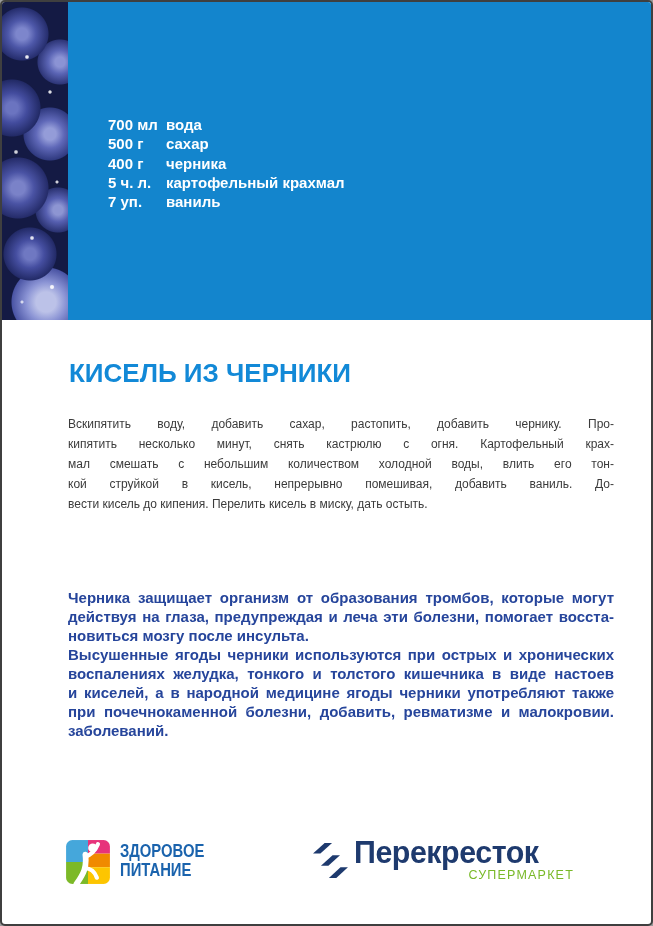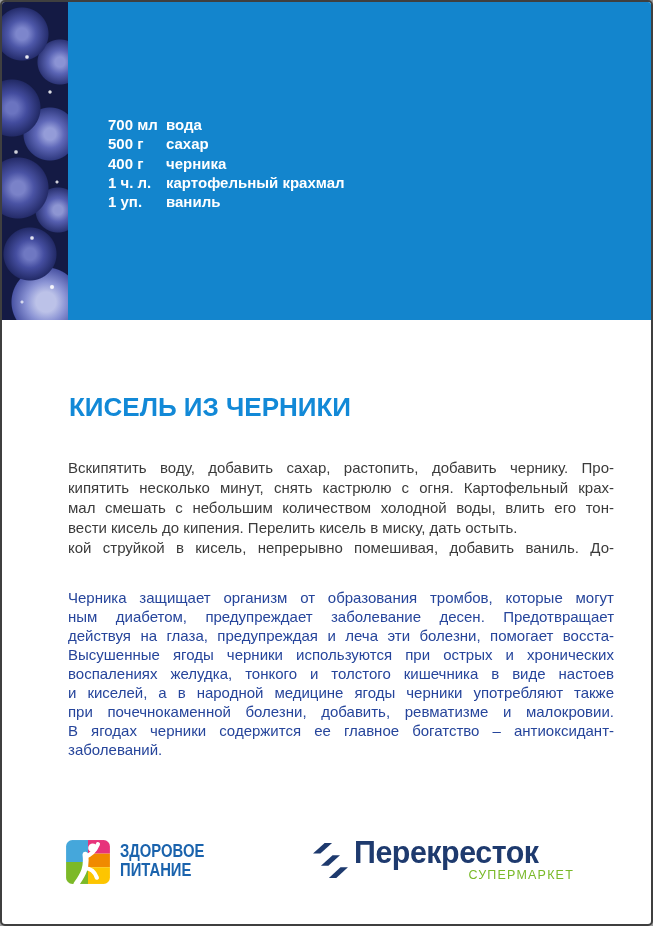--- a/index.html
+++ b/index.html
@@ -38,26 +38,26 @@
   .ingredients{
     position:absolute;left:106px;top:113px;color:#ffffff;
     font-size:15px;font-weight:bold;line-height:19.3px;white-space:nowrap;
   }
   .ing-row{display:flex;}
   .ing-qty{display:inline-block;width:58px;flex:0 0 58px;}
   
   .recipe-title{
     position:absolute;left:67px;top:357px;
     color:var(--title_blue,#1289d7);
-    font-size:26px;font-weight:bold;letter-spacing:0px;line-height:28px;white-space:nowrap;margin-top:34px;
+    font-size:26px;font-weight:bold;letter-spacing:0px;line-height:28px;white-space:nowrap;
   }
   
   .para{position:absolute;left:66px;width:546px;}
-  .instructions{top:412px;font-size:15px;line-height:20px;color:var(--body_text,#3b3b3b);margin-top:44px;}
-  .health{top:586px;font-size:15px;line-height:19px;color:var(--health_text,#26459b);}
+  .instructions{top:412px;font-size:12px;line-height:20px;color:var(--body_text,#3b3b3b);}
+  .health{top:586px;font-size:15px;line-height:19px;color:var(--health_text,#26459b);font-weight:bold;}
   .jline{text-align:justify;-moz-text-align-last:justify;text-align-last:justify;}
   .jline.is-last{-moz-text-align-last:left;text-align-last:left;}
   
   .healthy-logo{position:absolute;left:63px;top:837px;width:46px;height:46px;}
   .healthy-text{
     position:absolute;left:118px;top:839px;
     color:var(--healthy_blue,#1a63ad);font-size:19px;font-weight:bold;line-height:19px;
     transform:scaleX(0.78);transform-origin:left top;white-space:nowrap;
   }
   .brand{position:absolute;left:311px;top:838px;width:263px;height:50px;}
@@ -88,48 +88,47 @@
     </div>
     <div class="ing-row">
       <span class="ing-qty">500 г</span>
       <span class="ing-name">сахар</span>
     </div>
     <div class="ing-row">
       <span class="ing-qty">400 г</span>
       <span class="ing-name">черника</span>
     </div>
     <div class="ing-row">
-      <span class="ing-qty">1 ч. л.</span>
+      <span class="ing-qty">5 ч. л.</span>
       <span class="ing-name">картофельный крахмал</span>
     </div>
     <div class="ing-row">
-      <span class="ing-qty">1 уп.</span>
+      <span class="ing-qty">7 уп.</span>
       <span class="ing-name">ваниль</span>
     </div>
   </div>
 
   <div class="recipe-title">КИСЕЛЬ ИЗ ЧЕРНИКИ</div>
 
   <div class="para instructions">
     <div class="jline">Вскипятить воду, добавить сахар, растопить, добавить чернику. Про-</div>
     <div class="jline">кипятить несколько минут, снять кастрюлю с огня. Картофельный крах-</div>
     <div class="jline">мал смешать с небольшим количеством холодной воды, влить его тон-</div>
+    <div class="jline">кой струйкой в кисель, непрерывно помешивая, добавить ваниль. До-</div>
     <div class="jline is-last">вести кисель до кипения. Перелить кисель в миску, дать остыть.</div>
-    <div class="jline">кой струйкой в кисель, непрерывно помешивая, добавить ваниль. До-</div>
   </div>
 
   <div class="para health">
     <div class="jline">Черника защищает организм от образования тромбов, которые могут</div>
-    <div class="jline">ным диабетом, предупреждает заболевание десен. Предотвращает</div>
     <div class="jline">действуя на глаза, предупреждая и леча эти болезни, помогает восста-</div>
+    <div class="jline is-last">новиться мозгу после инсульта.</div>
     <div class="jline">Высушенные ягоды черники используются при острых и хронических</div>
     <div class="jline">воспалениях желудка, тонкого и толстого кишечника в виде настоев</div>
     <div class="jline">и киселей, а в народной медицине ягоды черники употребляют также</div>
     <div class="jline">при почечнокаменной болезни, добавить, ревматизме и малокровии.</div>
-    <div class="jline">В ягодах черники содержится ее главное богатство – антиоксидант-</div>
     <div class="jline is-last">заболеваний.</div>
   </div>
 
   <svg class="healthy-logo" viewBox="0 0 44 44" width="46" height="46" aria-hidden="true">
     <defs>
         <clipPath id="hclip">
           <rect x="1" y="1" width="42" height="42" rx="6"></rect>
         </clipPath>
       </defs>
     <g clip-path="url(#hclip)">

